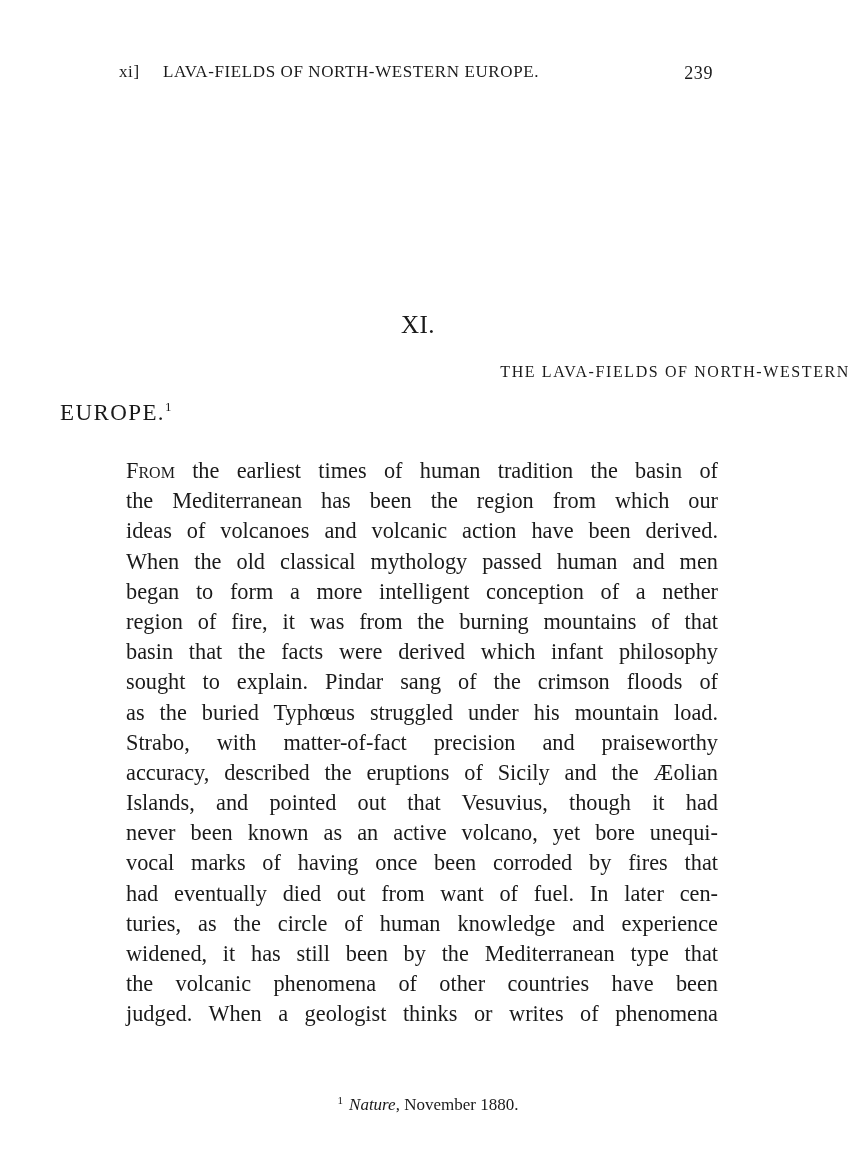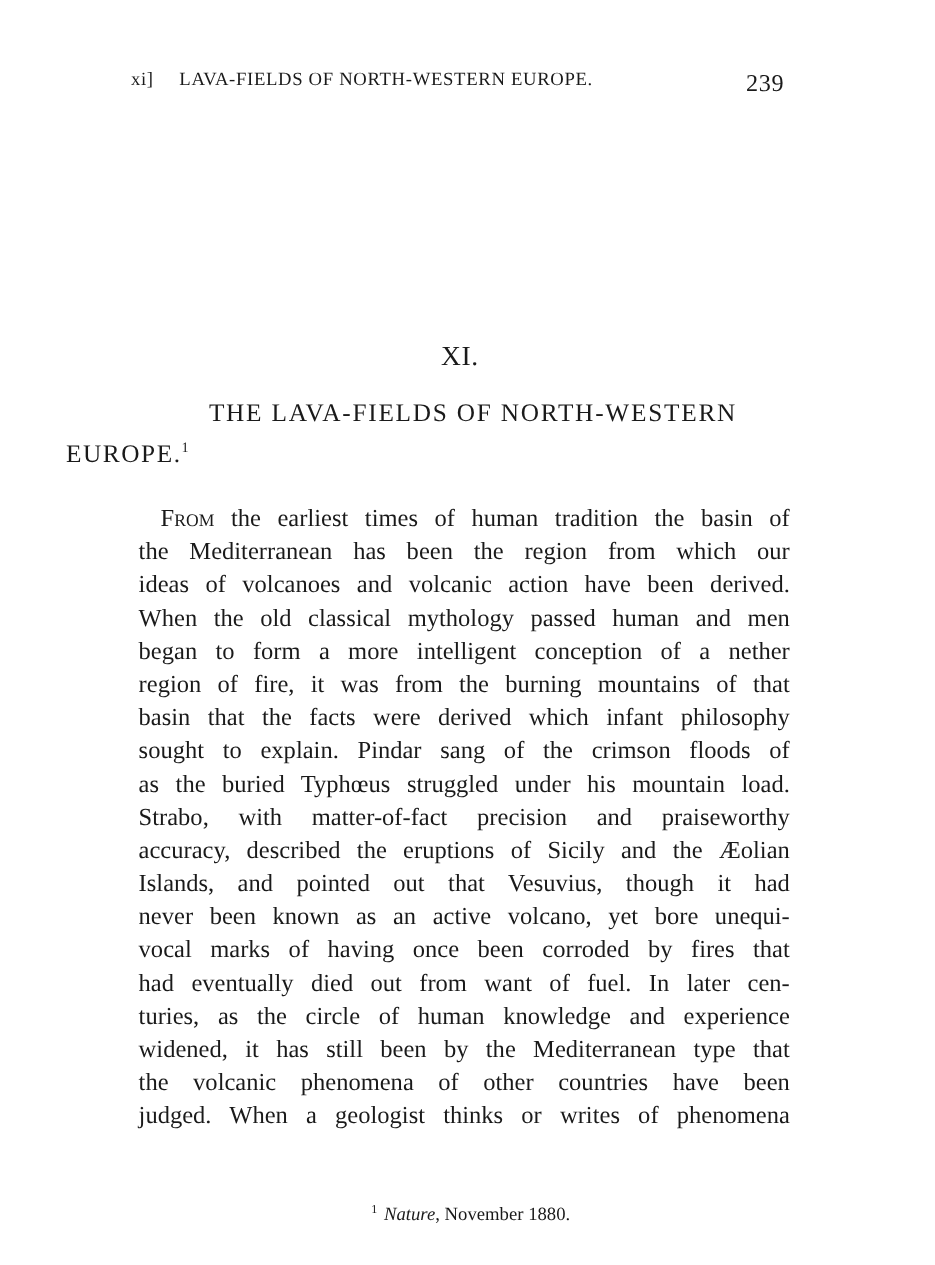--- a/index.html
+++ b/index.html
@@ -2,33 +2,33 @@
 <html><head>
 <meta charset="utf-8">
 <style>
   html, body { margin: 0; padding: 0; background: #ffffff; }
   body { width: 850px; height: 1150px; position: relative; overflow: hidden;
          font-family: "Liberation Serif", "DejaVu Serif", serif; color: #1a1a1a; }
   .running-head { position: absolute; top: 62px; left: 119px; width: 594px; height: 28px;
                   font-size: 17px; letter-spacing: 0.6px; }
   .running-head .chap { position: absolute; left: 0; top: 0; }
   .running-head .title { position: absolute; left: 44px; top: 0; }
-  .running-head .page { position: absolute; right: 0; top: 1px; font-size: 22px; }
+  .running-head .page { position: absolute; right: 0; top: 1px; font-size: 18px; }
   .chapter-number { position: absolute; top: 311px; left: 0; width: 836px; text-align: center;
                     font-size: 25px; letter-spacing: 0.5px; }
-  .chapter-title-1 { position: absolute; top: 363px; left: 0; width: 850px; text-align: center;
-                     font-size: 23px; letter-spacing: 1.6px; padding-left: 10px; box-sizing: border-box; }
+  .chapter-title-1 { position: absolute; top: 363px; left: 0; width: 850px; text-align: right;
+                     font-size: 16px; letter-spacing: 1.6px; padding-left: 10px; box-sizing: border-box; }
   .chapter-title-2 { position: absolute; top: 399px; left: 0; width: 850px; text-align: left;
                      font-size: 23px; letter-spacing: 1.4px; padding-left: 60px; box-sizing: border-box; }
   .chapter-title-2 sup { font-size: 13px; vertical-align: 9px; letter-spacing: 0; }
   .body-text { position: absolute; top: 456px; left: 126px; width: 592px; }
   .line { height: 30.2px; line-height: 30.2px; font-size: 22.3px;
           text-align: justify; text-align-last: justify; white-space: nowrap; overflow: visible; }
   .line.last { text-align-last: justify; }
-  .sc { font-variant: small-caps; margin-left: 20px; }
+  .sc { font-variant: small-caps; }
   .footnote { position: absolute; top: 1094px; left: 0; width: 850px; text-align: center;
               font-size: 17px; padding-left: 6px; box-sizing: border-box; }
   .footnote sup { font-size: 11px; vertical-align: 6px; margin-right: 6px; }
   .footnote em { font-style: italic; }
 </style>
 </head>
 <body>
 
 <div class="running-head">
   <span class="chap">xi]</span>

